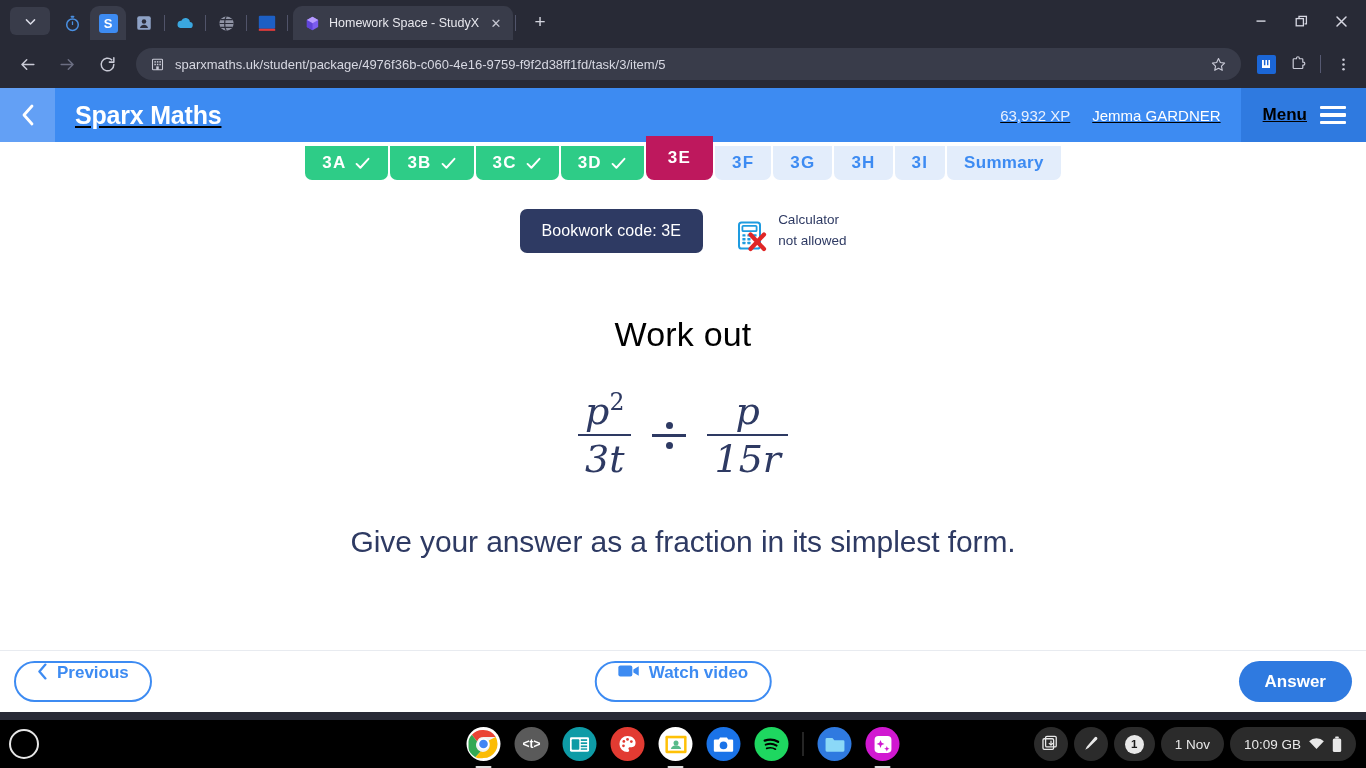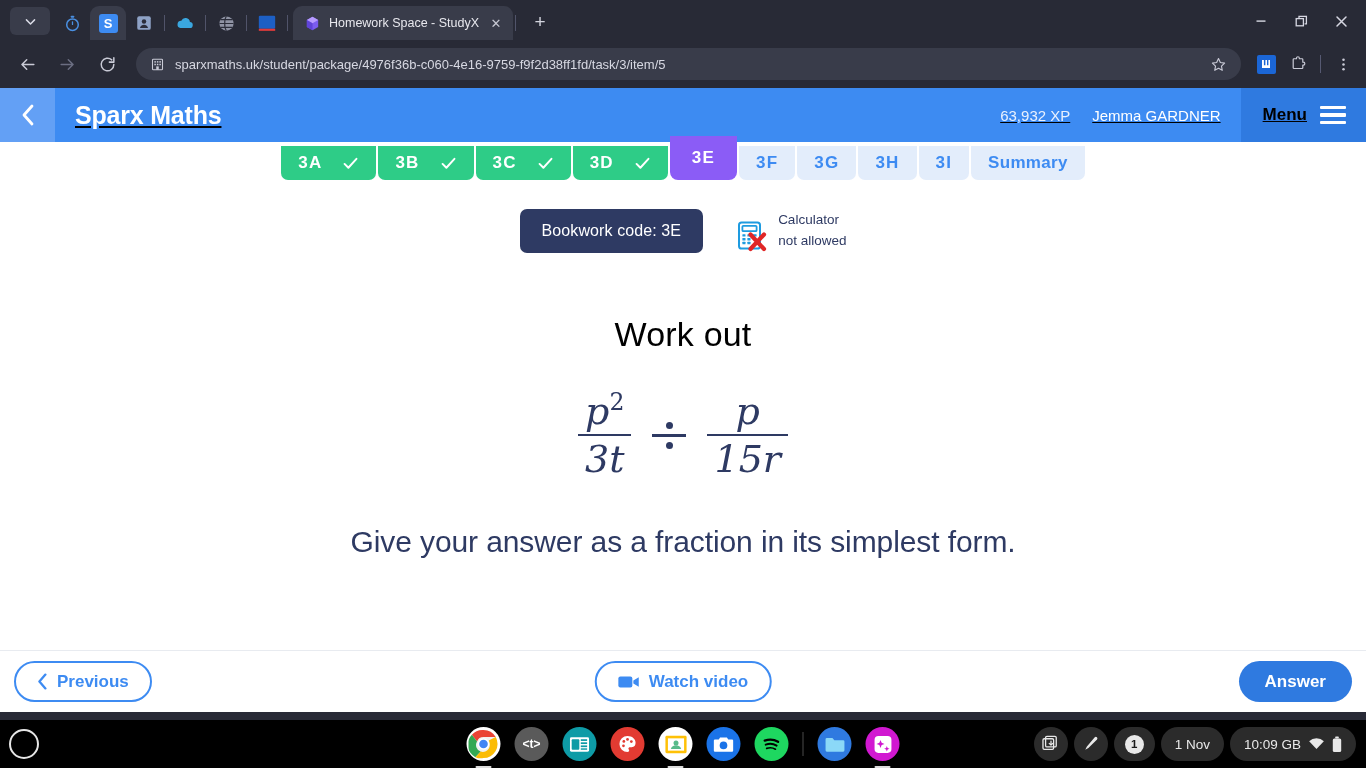--- a/index.html
+++ b/index.html
@@ -131,26 +131,26 @@
   
   .tabs-wrap {
     height: 38px; background: #ffffff;
     display: flex; align-items: flex-end; justify-content: center;
     position: relative;
   }
   .tabs-row { display: flex; align-items: flex-end; gap: 2px; }
   .ttab {
     height: 34px; border-radius: 0 0 7px 7px;
     display: flex; align-items: center; justify-content: center;
-    gap: 20px; padding: 0 17px; font-size: 17px; font-weight: bold;
+    gap: 8px; padding: 0 17px; font-size: 17px; font-weight: bold;
     letter-spacing: 1.2px;
   }
   .ttab.done { background: #2ecc87; color: #ffffff; }
   .ttab.current {
-    background: #8b5cf6; color: #ffffff; height: 44px;
+    background: #be185d; color: #ffffff; height: 44px;
     padding: 0 22px; border-radius: 0 0 8px 8px;
   }
   .ttab.todo { background: #e3edfb; color: #3d8bf2; }
   .ttab.summary { letter-spacing: 0.3px; }
   .tick svg { width: 17px; height: 17px; display: block; }
 
   
   .bookwork-row {
     display: flex; align-items: center; justify-content: center;
     gap: 34px; margin-top: 29px;
@@ -192,21 +192,21 @@
 
   
   .action-bar {
     position: absolute; left: 0; bottom: 0; width: 1366px; height: 62px;
     border-top: 1px solid #e8ebf0; background: #ffffff;
     display: flex; align-items: center; padding: 0 14px;
   }
   .btn-outline {
     border: 2px solid #3d8bf2; color: #3d8bf2; background: #fff;
     border-radius: 22px; height: 41px; padding: 0 21px;
-    display: inline-flex; align-items: center; gap: 9px;
+    display: inline-flex; gap: 9px;
     font-size: 17px; font-weight: bold;
   }
   .btn-primary {
     background: #2f7ae0; color: #ffffff; border-radius: 22px;
     height: 41px; padding: 0 26px; display: inline-flex;
     align-items: center; font-size: 17px; font-weight: bold;
     margin-left: auto;
   }
   .center-btn { position: absolute; left: 50%; transform: translateX(-50%); }
 

